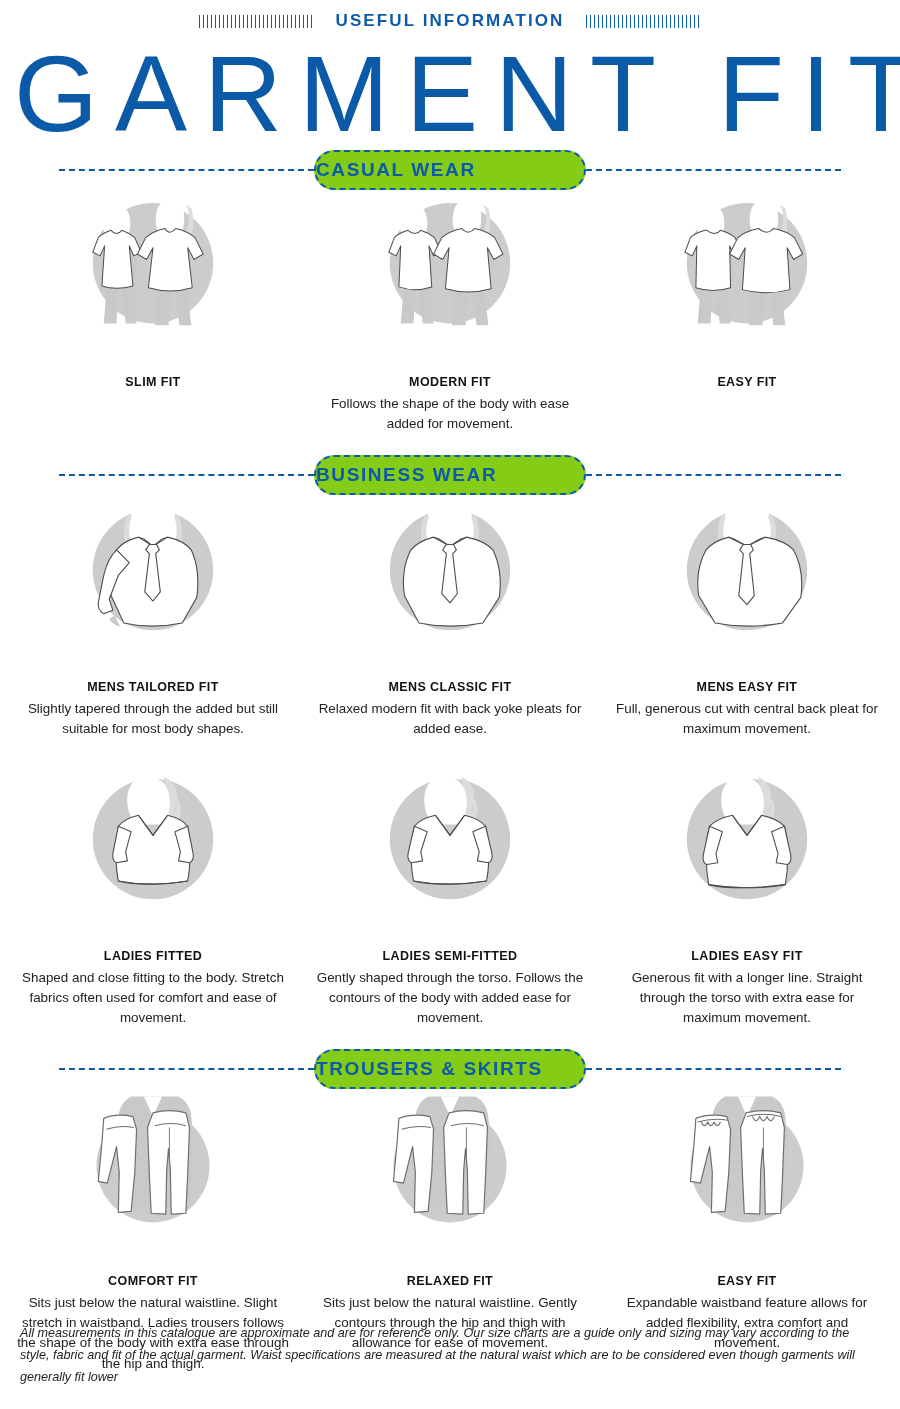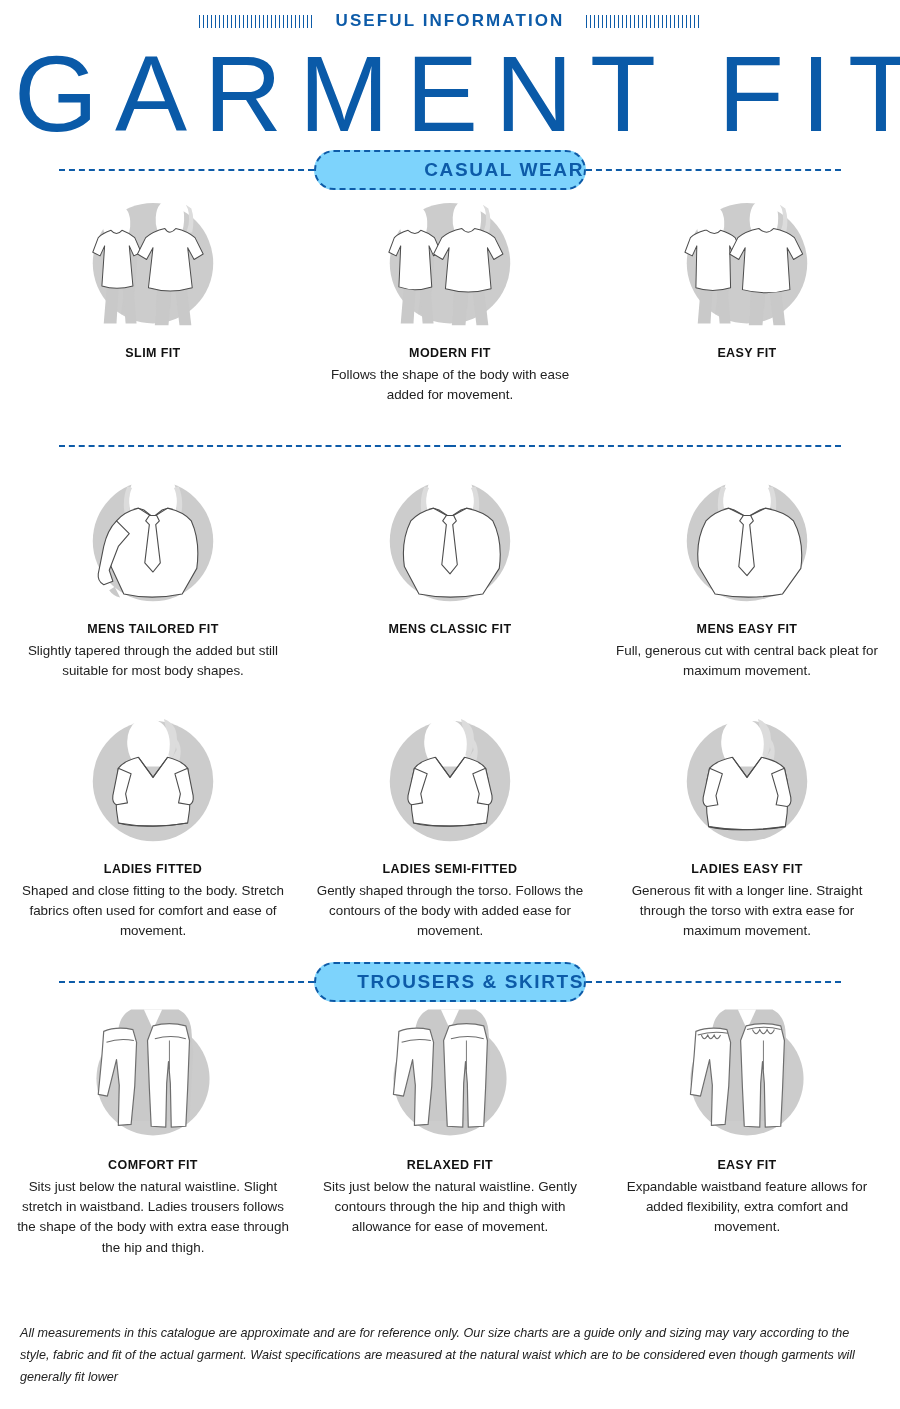--- a/index.html
+++ b/index.html
@@ -70,23 +70,23 @@
   }
   .divider-pill {
     border: 2px dashed #0d5ba8;
     border-radius: 22px;
     color: #0d5ba8;
     font-size: 19px;
     font-weight: bold;
     letter-spacing: 1.6px;
     padding: 7px 0;
     width: 268px;
-    text-align: right;
+    text-align: left;
     flex: 0 0 auto;
-    background: #7dd3fc;
+    background: #84cc16;
   }
 
   
   .row {
     display: flex;
     justify-content: space-between;
     padding: 0 10px;
   }
   .card {
     width: 286px;
@@ -100,20 +100,21 @@
     margin-bottom: 8px;
   }
   .illus svg { display: block; }
   .card-title {
     font-size: 12.5px;
     font-weight: bold;
     letter-spacing: .4px;
     text-align: center;
     margin-bottom: 5px;
     color: #111;
+    margin-top: 29px;
   }
   .card-desc {
     font-size: 13.4px;
     line-height: 1.52;
     text-align: center;
     color: #222;
     width: 272px;
   }
 
   .footnote {
@@ -221,20 +222,21 @@
         <path d="M93 40 q-15 3 -23 10 l-9 18 10 6 7 -13 -3 46 q26 7 52 0 l-3 -46 7 13 10 -6 -9 -18 q-8 -7 -23 -10 q-7 8 -16 0z" fill="#ffffff" stroke="#4d4d4d" stroke-width="1.1" stroke-linejoin="round"></path>
       </svg>
     </div>
     <div class="card-title">EASY FIT</div>
   </div>
 </div>
 
 <div class="gap-a"></div>
 <div class="section-divider">
   <div class="dash-line"></div>
+  <div class="divider-pill">BUSINESS WEAR</div>
   <div class="dash-line"></div>
 </div>
 
 <div class="row">
 
   <div class="card">
     <div class="illus">
       <svg viewBox="0 0 160 160" width="146" height="146">
         <circle cx="80" cy="80" r="66" fill="#cccccc"></circle>
         <path d="M60 10 q-8 14 -6 32 l4 16 h44 l4 -16 q2 -18 -6 -32z" fill="#ffffff"></path>
@@ -261,20 +263,21 @@
         <circle cx="80" cy="80" r="66" fill="#cccccc"></circle>
         <path d="M60 10 q-8 14 -6 32 l4 16 h44 l4 -16 q2 -18 -6 -32z" fill="#ffffff"></path>
         <path d="M52 20 q-6 14 -3 30 l4 12 6 -2 -4 -12 q-3 -16 2 -26z" fill="#dcdcdc"></path>
         <path d="M108 20 q6 14 3 30 l-4 12 -6 -2 4 -12 q3 -16 -2 -26z" fill="#dcdcdc"></path>
         <path d="M62 44 l18 10 18 -10 q20 4 29 14 q11 22 7 52 l-18 28 q-36 7 -70 0 l-16 -30 q-4 -28 7 -50 q9 -10 25 -14z" fill="#ffffff" stroke="#4d4d4d" stroke-width="1.2" stroke-linejoin="round"></path>
         <path d="M62 44 l6 2 12 8 12 -8 6 -2" fill="none" stroke="#4d4d4d" stroke-width="1.2"></path>
         <path d="M76 52 l8 0 3 6 -4 4 5 44 -8 10 -9 -10 5 -44 -4 -4z" fill="#ffffff" stroke="#4d4d4d" stroke-width="1.2" stroke-linejoin="round"></path>
       </svg>
     </div>
     <div class="card-title">MENS CLASSIC FIT</div>
+    <div class="card-desc">Relaxed  modern fit with back yoke pleats for added ease.</div>
   </div>
 
   <div class="card">
     <div class="illus">
       <svg viewBox="0 0 160 160" width="146" height="146">
         <circle cx="80" cy="80" r="66" fill="#cccccc"></circle>
         <path d="M60 10 q-8 14 -6 32 l4 16 h44 l4 -16 q2 -18 -6 -32z" fill="#ffffff"></path>
         <path d="M52 20 q-6 14 -3 30 l4 12 6 -2 -4 -12 q-3 -16 2 -26z" fill="#dcdcdc"></path>
         <path d="M108 20 q6 14 3 30 l-4 12 -6 -2 4 -12 q3 -16 -2 -26z" fill="#dcdcdc"></path>
         <path d="M60 44 l20 10 20 -10 q22 4 31 14 q12 22 8 52 l-20 28 q-38 7 -74 0 l-18 -30 q-4 -28 8 -50 q9 -10 25 -14z" fill="#ffffff" stroke="#4d4d4d" stroke-width="1.2" stroke-linejoin="round"></path>

